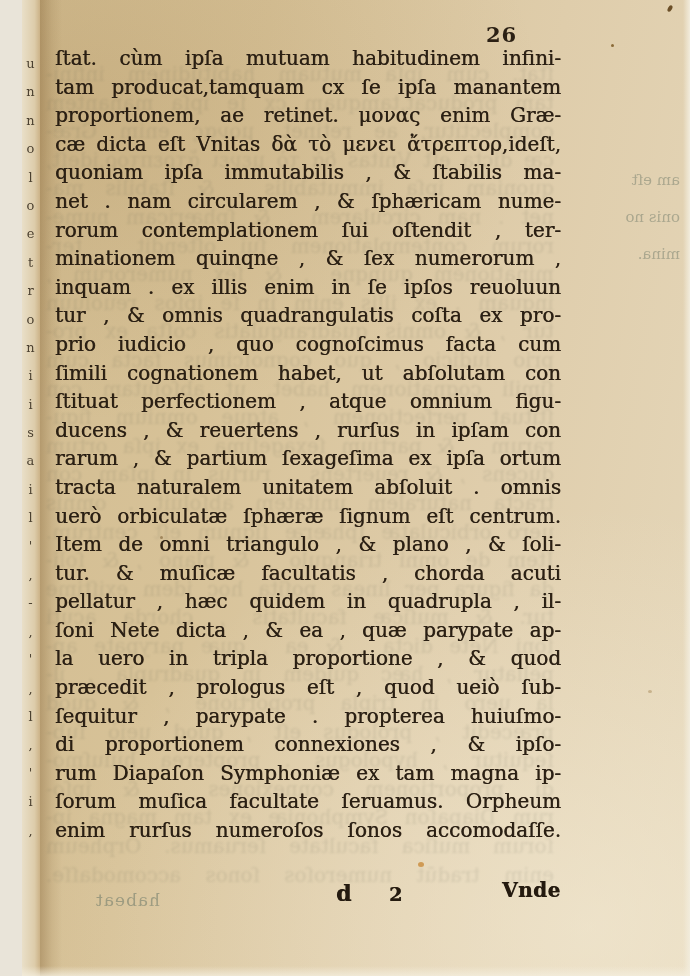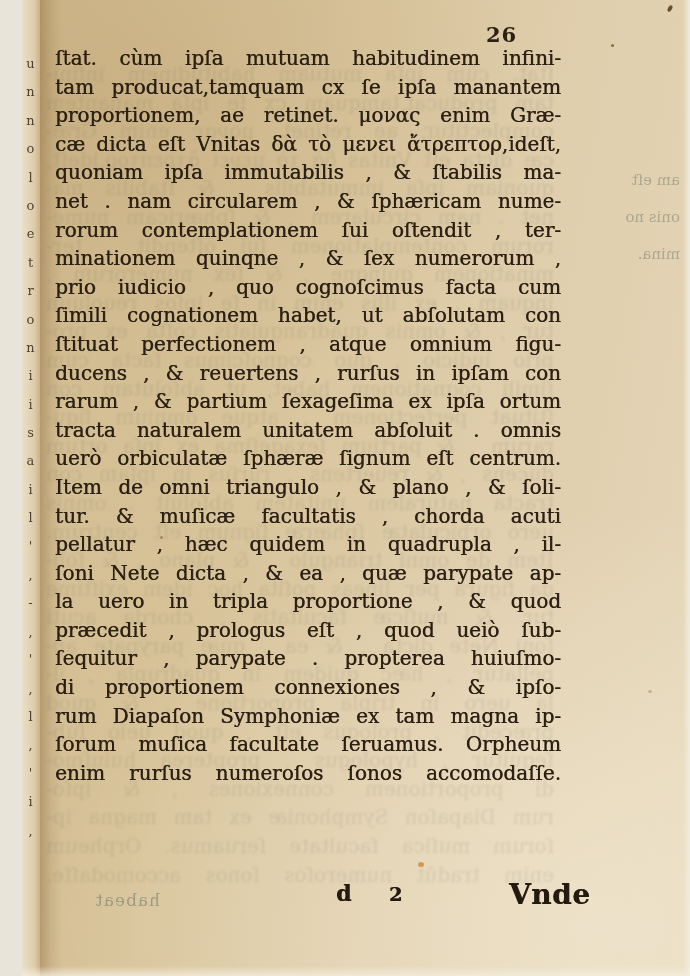--- a/index.html
+++ b/index.html
@@ -59,21 +59,21 @@
     text-shadow:0.45px 0 0 rgba(42,31,19,.85);
   }
   .text-line { text-align:justify; text-align-last:justify; height:28.6px; white-space:nowrap; }
   .text-line.justify { white-space:normal; }
   .sig-d, .sig-2, #catchword {
     position:absolute; color:#241a0f; font-weight:bold;
     text-shadow:0.4px 0 0 rgba(36,26,15,.9);
   }
   .sig-d { left:336px; top:880px; font-size:22px; }
   .sig-2 { left:389px; top:883px; font-size:19px; }
-  #catchword { left:502px; top:878px; font-size:28px; letter-spacing:.5px;margin-left:7px; }
+  #catchword { left:502px; top:878px; font-size:20px; letter-spacing:.5px; }
   
   #margin-bleed {
     position:absolute; left:562px; top:162px; width:118px;
     font-size:15px; line-height:37px; color:#7f8673;
     transform:scaleX(-1); filter:blur(.7px); opacity:.55;
   }
   
   #bottom-bleed {
     position:absolute; left:95px; top:890px; font-size:17px; color:#76806e;
     transform:scaleX(-1); filter:blur(.5px); opacity:.6; letter-spacing:1px;
@@ -164,20 +164,22 @@
 
   <div id="text-block">
       <div class="text-line justify">ſtat. cùm ipſa mutuam habitudinem infini-</div>
       <div class="text-line justify">tam producat,tamquam cx ſe ipſa manantem</div>
       <div class="text-line justify">proportionem, ae retinet. μονας enim Græ-</div>
       <div class="text-line justify">cæ dicta eſt Vnitas δὰ τὸ μενει ἄτρεπτορ,ideſt,</div>
       <div class="text-line justify">quoniam ipſa immutabilis , &amp; ſtabilis ma-</div>
       <div class="text-line justify">net . nam circularem , &amp; ſphæricam nume-</div>
       <div class="text-line justify">rorum contemplationem ſui oſtendit , ter-</div>
       <div class="text-line justify">minationem quinqne , &amp; ſex numerorum ,</div>
+      <div class="text-line justify">inquam . ex illis enim in ſe ipſos reuoluun</div>
+      <div class="text-line justify">tur , &amp; omnis quadrangulatis coſta ex pro-</div>
       <div class="text-line justify">prio iudicio , quo cognoſcimus facta cum</div>
       <div class="text-line justify">ſimili cognationem habet, ut abſolutam con</div>
       <div class="text-line justify">ſtituat perfectionem , atque omnium figu-</div>
       <div class="text-line justify">ducens , &amp; reuertens , rurſus in ipſam con</div>
       <div class="text-line justify">rarum , &amp; partium ſexageſima ex ipſa ortum</div>
       <div class="text-line justify">tracta naturalem unitatem abſoluit . omnis</div>
       <div class="text-line justify">uerò orbiculatæ ſphæræ ſignum eſt centrum.</div>
       <div class="text-line justify">Item de omni triangulo , &amp; plano , &amp; ſoli-</div>
       <div class="text-line justify">tur. &amp; muſicæ facultatis , chorda acuti</div>
       <div class="text-line justify">pellatur , hæc quidem in quadrupla , il-</div>

